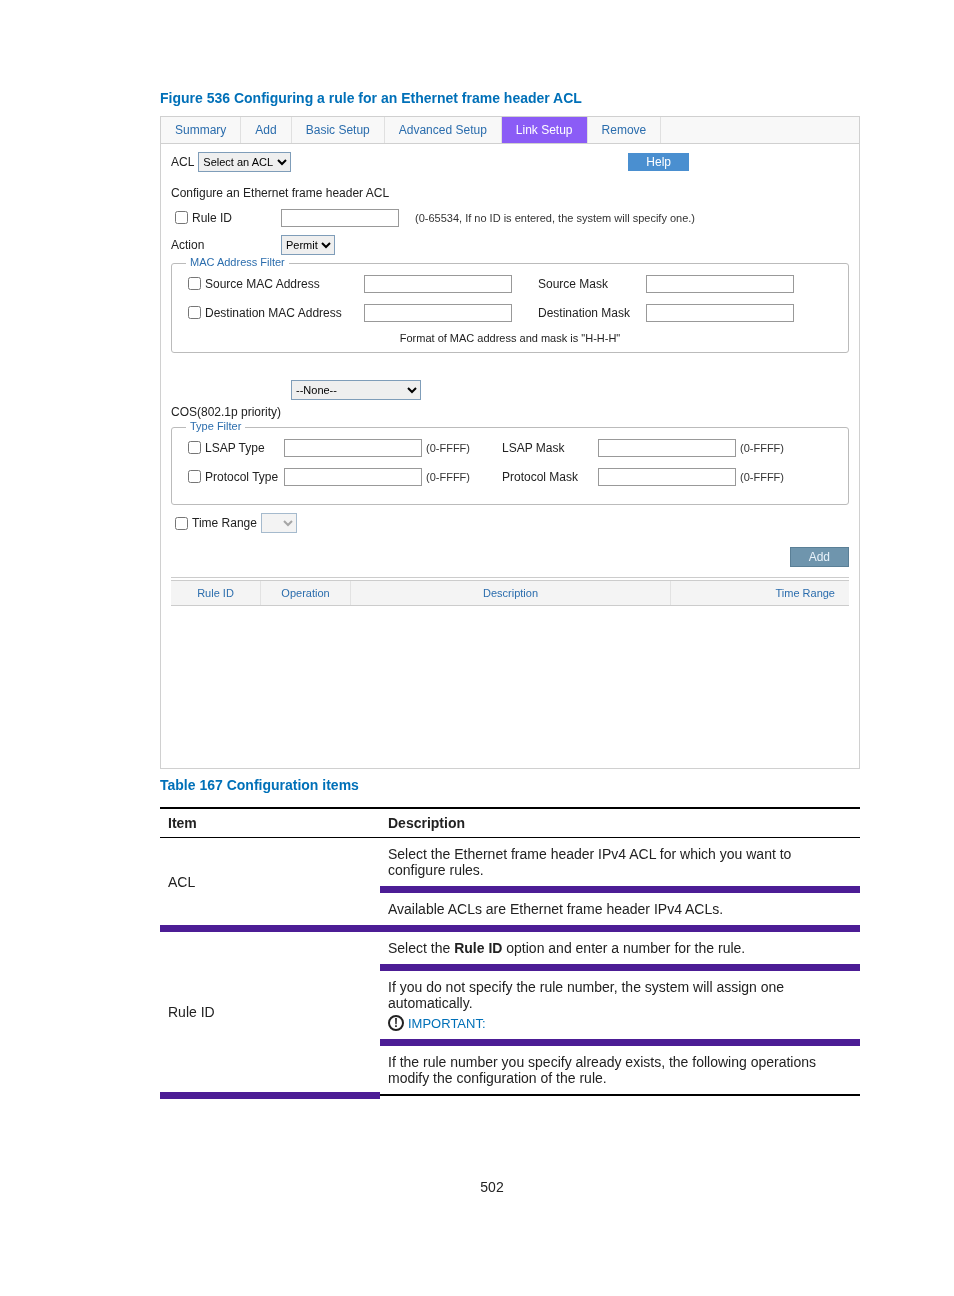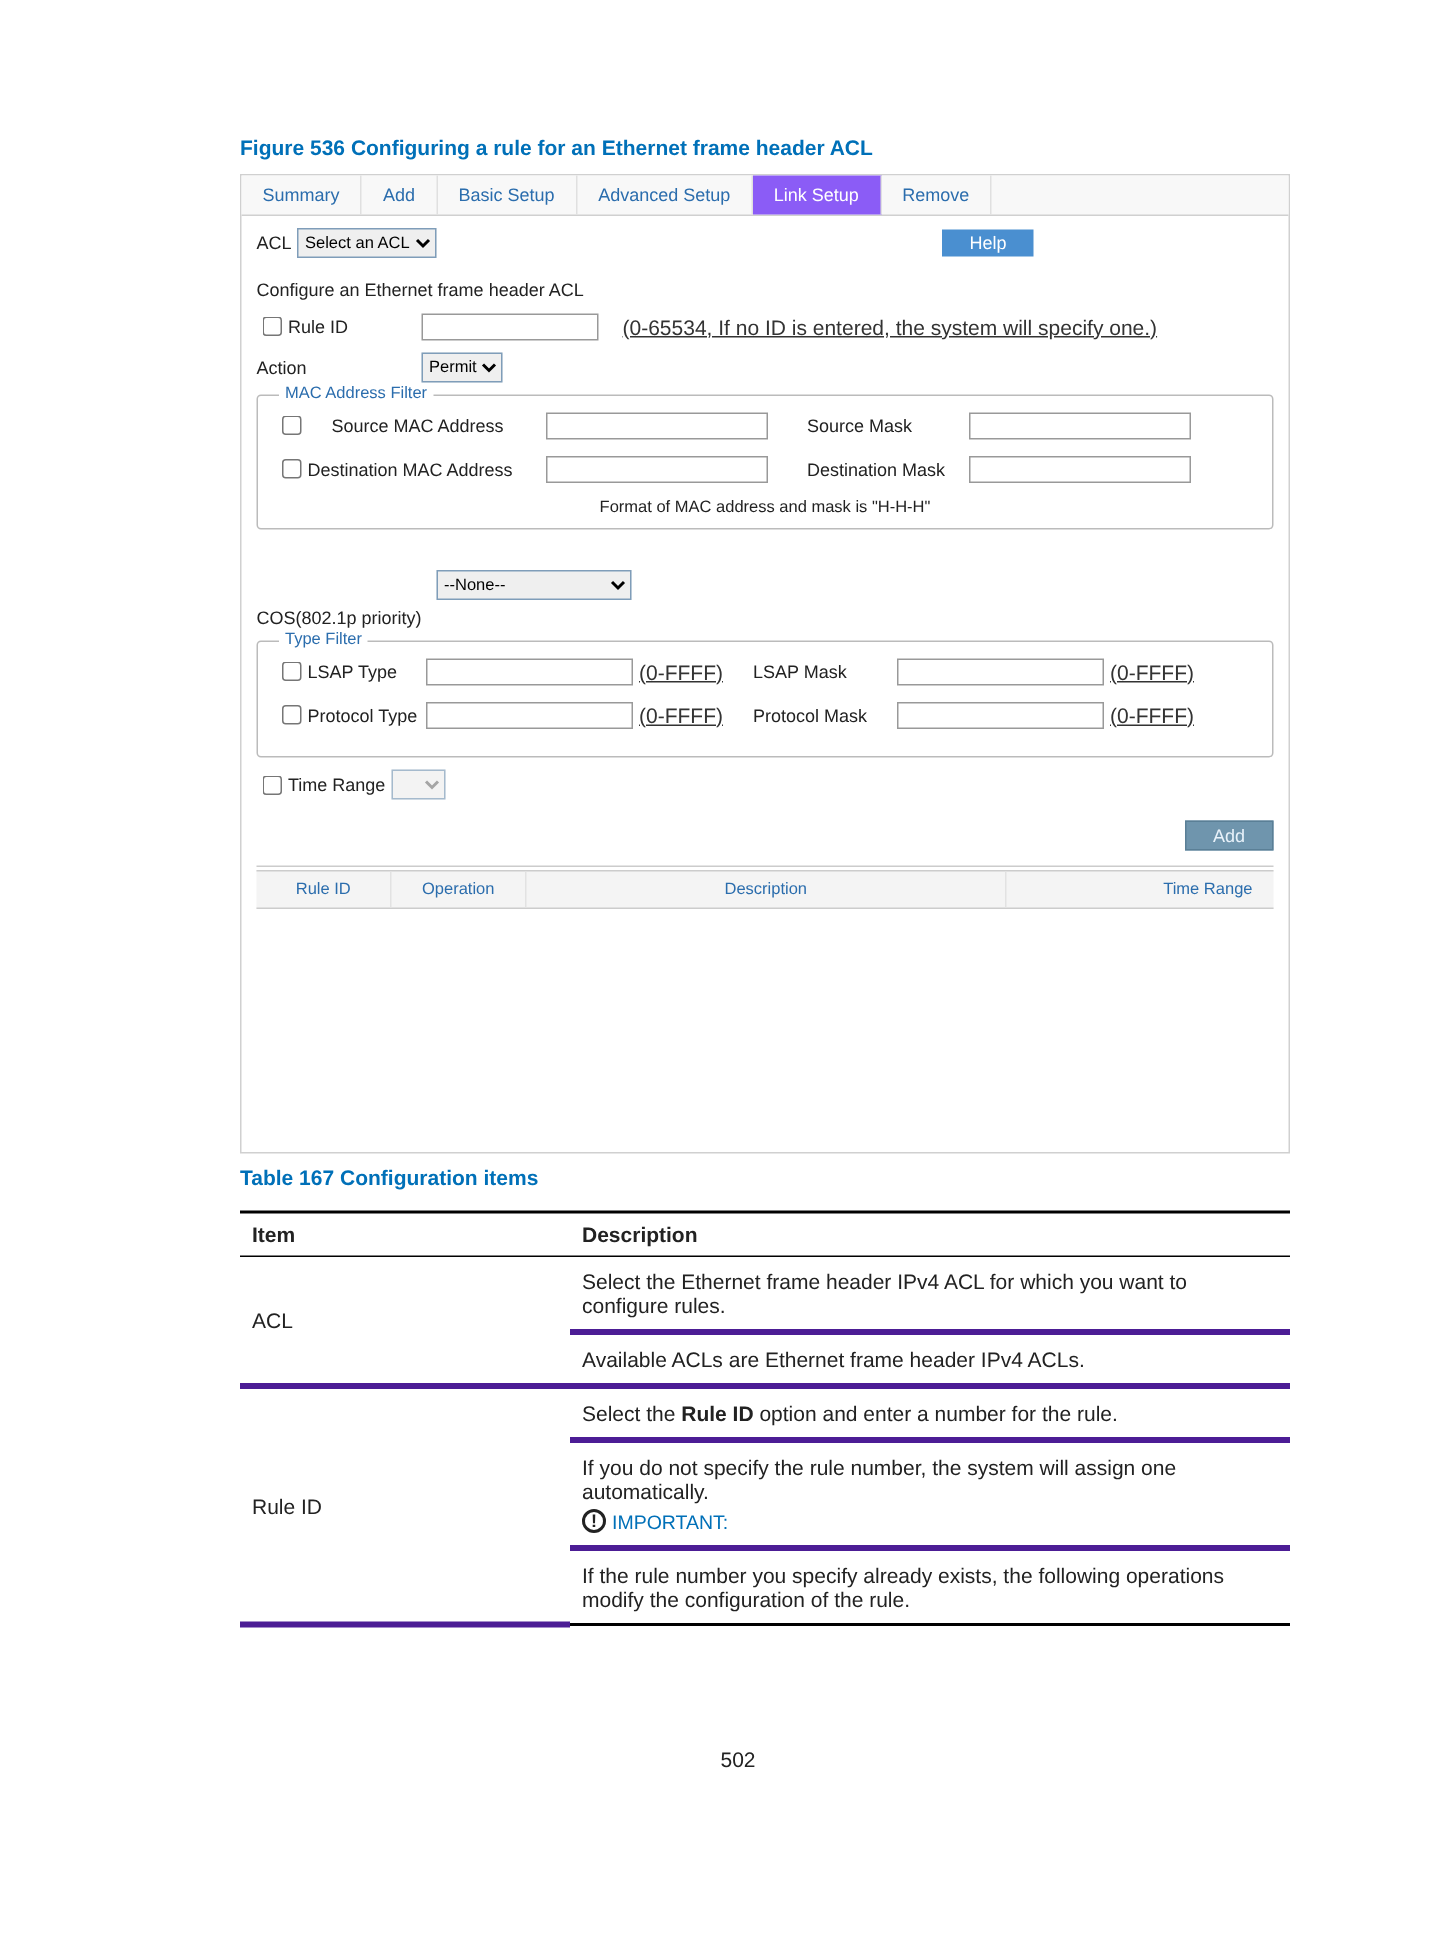--- a/index.html
+++ b/index.html
@@ -94,21 +94,21 @@
     padding: 0 4px;
     color: #2b6dad;
     font-size: 11px;
   }
   .macrow, .typerow {
     display: flex;
     align-items: center;
     margin-bottom: 10px;
   }
   .format-note { text-align: center; font-size: 11px; margin-top: 0; }
-  .hint { font-size: 14px; color: #333; text-decoration: underline; }
+  .hint { font-size: 11px; color: #333; }
   .add-btn-row { text-align: right; padding: 8px 0; }
   .add-btn {
     background: #6f95ad;
     color: #e8f2fa;
     border: 1px solid #5a7f96;
     padding: 2px 18px;
     font-size: 12px;
     cursor: pointer;
   }
   .hr { border-top: 1px solid #ccc; height: 1px; margin: 2px 0; }
@@ -159,21 +159,21 @@
     border-top: 2px solid #000;
     border-bottom: 1px solid #000;
     padding: 6px 8px;
     font-weight: bold;
   }
   table.cfg-table td {
     border-bottom: 1px solid #aaa;
     padding: 8px 8px;
     vertical-align: middle;
   }
-  table.cfg-table tr.sub td { border-bottom: 4px solid #4c1d95; }
+  table.cfg-table tr.sub td { border-bottom: 7px solid #4c1d95; }
   table.cfg-table tr.last td { border-bottom: 2px solid #000; }
   .col-item { width: 220px; }
   .important {
     color: #0070b8;
     font-size: 13px;
     display: inline-flex;
     align-items: center;
     gap: 4px;
     margin-top: 4px;
   }
@@ -236,21 +236,21 @@
           <span style="width:110px;">Action</span>
           <select class="sel w60">
             <option>Permit</option>
           </select>
         </div>
       </div>
 
       <div class="fieldset">
         <div class="legend">MAC Address Filter</div>
         <div class="macrow">
-          <label class="cb-label" style="width:180px;gap:16px;">
+          <label class="cb-label" style="width:180px;">
             <input type="checkbox" style="">
             <span>Source MAC Address</span>
           </label>
           <input class="text-field w150" style="">
           <span style="width:26px;"></span>
           <span style="width:108px;">Source Mask</span>
           <input class="text-field w150" style="">
         </div>
         <div class="macrow">
           <label class="cb-label" style="width:180px;">

